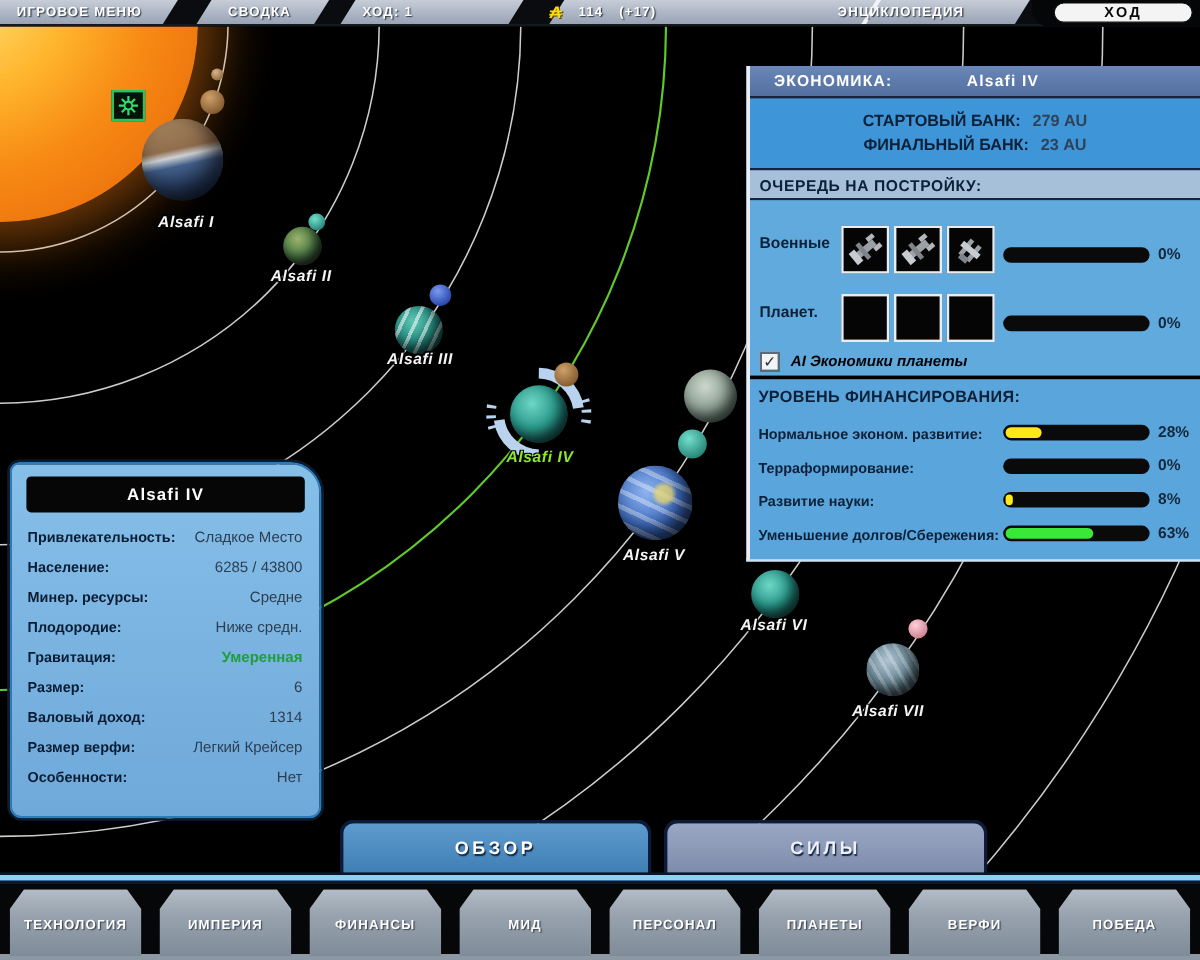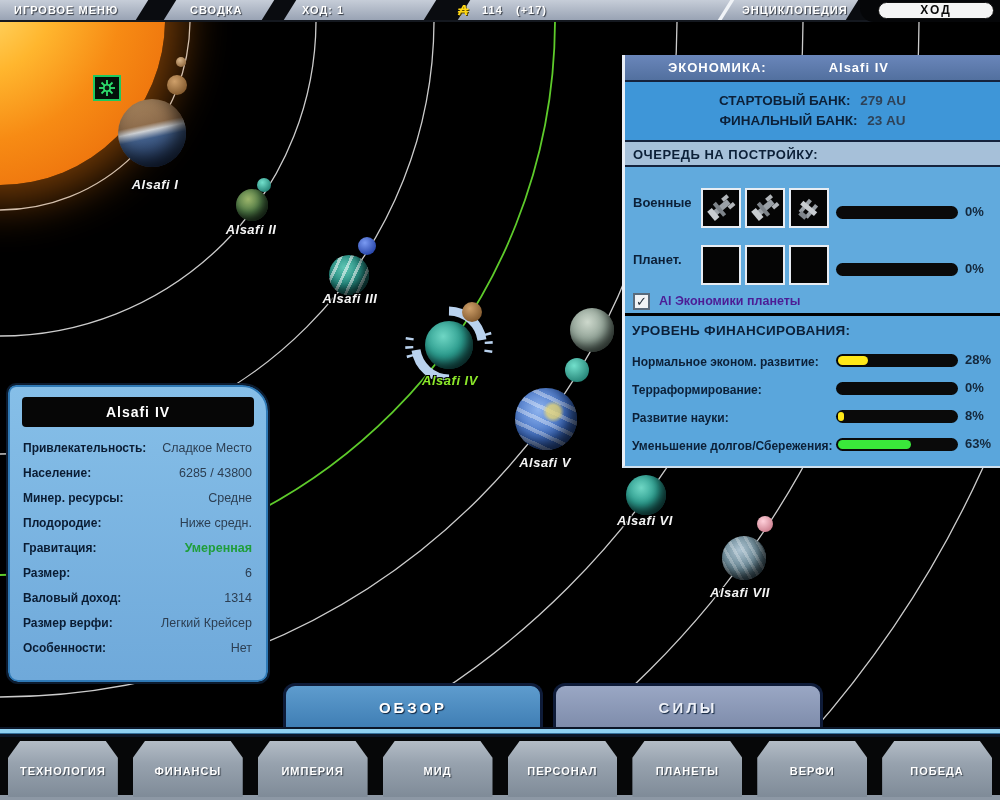--- a/index.html
+++ b/index.html
@@ -76,39 +76,39 @@
     color:#fff;font-weight:bold;font-size:14px;letter-spacing:1px;text-align:center;line-height:30px;}
   .pp-row{display:flex;justify-content:space-between;align-items:center;height:25px;padding:0 14px 0 13px;}
   .pp-row .lab{font-weight:bold;font-size:12px;color:#0a1c33;}
   .pp-row .val{font-size:12.5px;color:#2c3e52;}
 
   
   .econ{position:absolute;left:622px;top:55px;width:378px;height:413px;z-index:30;
     border-left:3px solid #e9eef6;border-bottom:3px solid #cfe0ee;background:#61aadd;}
   .econ-header{position:relative;height:27px;background:linear-gradient(#6a86ba,#52709f);
     border-bottom:2px solid #15233d;display:flex;align-items:center;}
-  .econ-header .t1{margin-left:43px;color:#fff;font-weight:bold;font-size:13px;letter-spacing:1px;}
+  .econ-header .t1{margin-left:20px;color:#fff;font-weight:bold;font-size:13px;letter-spacing:1px;}
   .econ-header .t2{margin-left:62px;color:#fff;font-weight:bold;font-size:13px;letter-spacing:1px;}
   .bank{height:60px;background:#3e96d8;border-bottom:2px solid #15233d;
     display:flex;flex-direction:column;justify-content:center;}
   .bank-row{text-align:center;font-size:13.5px;line-height:20px;}
   .bank-row .bl{font-weight:bold;color:#0c2038;}
   .bank-row .bv{color:#2e4258;font-weight:bold;margin-left:6px;}
   .q-head{height:25px;background:#a6c0d9;border-bottom:2px solid #15233d;color:#0c2038;
     font-weight:bold;font-size:13px;line-height:25px;padding-left:8px;letter-spacing:.5px;}
   .q-body{position:relative;height:146px;background:#61aadd;}
   .q-label{position:absolute;left:8px;font-weight:bold;font-size:13px;color:#0c2038;}
   .slot{position:absolute;width:40px;height:40px;background:#050505;border:2px solid #e8edf3;
     display:flex;align-items:center;justify-content:center;cursor:pointer;}
   .bar{position:absolute;width:122px;height:13px;background:#0a0a0a;border-radius:7px;}
   .bar .fill{position:absolute;left:2px;top:2px;bottom:2px;border-radius:5px;}
   .pct{position:absolute;font-weight:bold;font-size:13px;color:#14283c;}
   .chk{position:absolute;left:8px;top:126px;width:17px;height:17px;background:#f2f4f6;
     border:2px solid #5a6b7c;color:#24303c;font-size:13px;line-height:13px;text-align:center;cursor:pointer;}
-  .chk-label{position:absolute;left:34px;top:127px;font-weight:bold;font-size:12.5px;color:#4c1d95;}
+  .chk-label{position:absolute;left:34px;top:127px;font-weight:bold;font-size:12.5px;color:#000000;font-style:italic;}
   .funding{position:relative;height:153px;background:#5aa6dc;border-top:3px solid #000000;}
   .f-head{position:absolute;left:7px;top:7px;font-weight:bold;font-size:13.5px;color:#0c2038;letter-spacing:.3px;}
   .f-label{position:absolute;left:7px;font-weight:bold;font-size:12px;color:#0c2038;}
 
   
   .tab{position:absolute;height:45px;border:3px solid #0e1b38;border-bottom:none;
     border-radius:12px 12px 0 0;color:#fff;font-weight:bold;font-size:15px;letter-spacing:3px;
     display:flex;align-items:center;justify-content:center;cursor:pointer;z-index:25;
     text-shadow:1px 1px 1px #10233c;}
   .tab.active{left:283px;top:683px;width:260px;background:linear-gradient(#5e9cce,#3f7eb4);}
@@ -198,21 +198,21 @@
     <div class="item" style="left:14px">ИГРОВОЕ МЕНЮ</div>
     <div class="wedge" style="left:142px;width:28px"></div>
     <div class="item" style="left:190px">СВОДКА</div>
     <div class="wedge" style="left:268px;width:22px"></div>
     <div class="item" style="left:302px">ХОД: 1</div>
     <div class="wedge" style="left:430px;width:34px"></div>
     <div class="money-sym" style="left:458px">₳</div>
     <div class="item funds" style="left:482px">114</div>
     <div class="item funds-delta" style="left:516px">(+17)</div>
     <div class="slash" style="left:724px"></div>
-    <div class="item" style="left:742px">ЭНЦИКЛОПЕДИЯ</div>
+    <div class="item" style="left:698px">ЭНЦИКЛОПЕДИЯ</div>
     <div class="wedge" style="left:852px;width:26px"></div>
     <div class="turn-blackbox">
       <div class="turn-pill">ХОД</div>
     </div>
   </div>
 
   <div class="pp">
     <div class="pp-title">Alsafi IV</div>
     <div class="pp-row">
       <span class="lab">Привлекательность:</span>
@@ -348,22 +348,22 @@
   </div>
 
   <div class="tab inactive">СИЛЫ</div>
   <div class="tab active">ОБЗОР</div>
   <div class="tabstrip"></div>
 
   <div class="bottombar">
     <div class="bb-strip"></div>
     <div class="bb-row">
       <div class="bb-btn">ТЕХНОЛОГИЯ</div>
+      <div class="bb-btn">ИМПЕРИЯ</div>
       <div class="bb-btn">ФИНАНСЫ</div>
-      <div class="bb-btn">ИМПЕРИЯ</div>
       <div class="bb-btn">МИД</div>
       <div class="bb-btn">ПЕРСОНАЛ</div>
       <div class="bb-btn">ПЛАНЕТЫ</div>
       <div class="bb-btn">ВЕРФИ</div>
       <div class="bb-btn">ПОБЕДА</div>
     </div>
   </div>
 
 </div>
 

